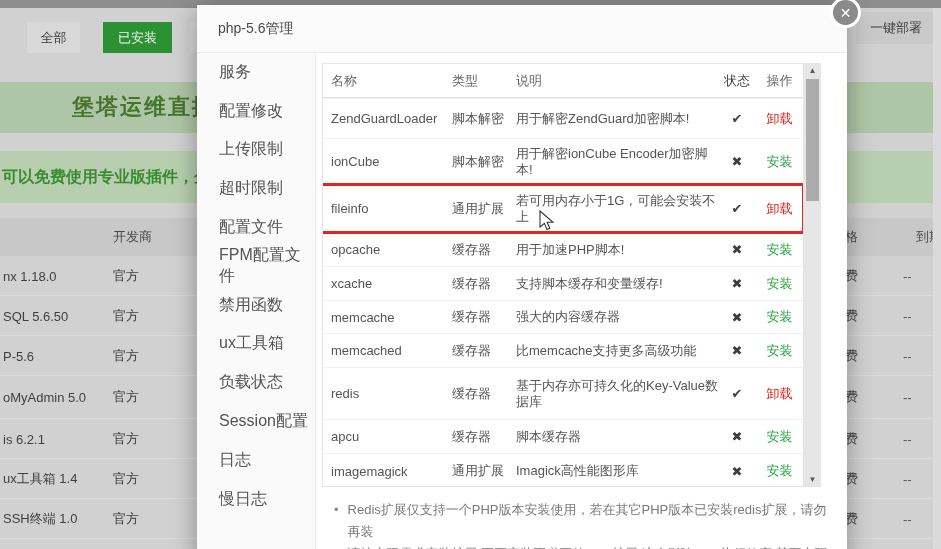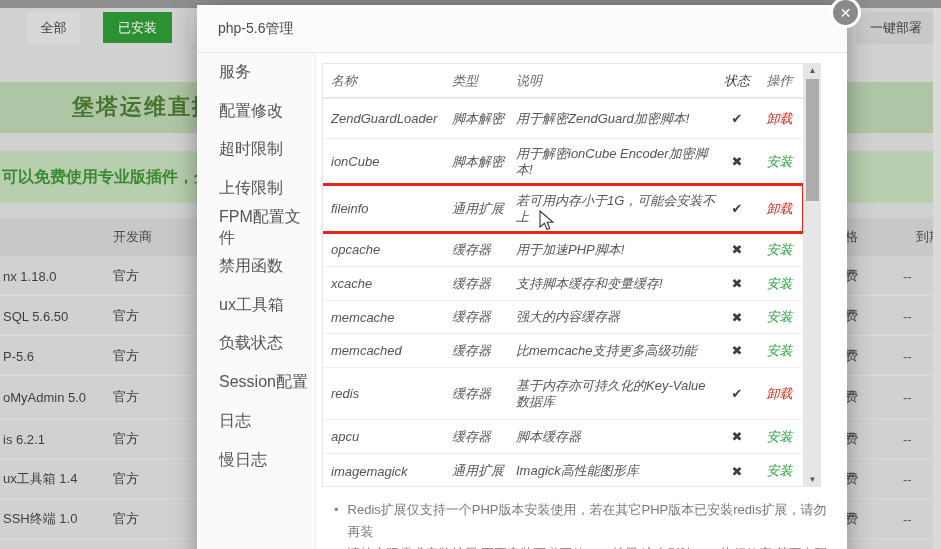--- a/index.html
+++ b/index.html
@@ -6,21 +6,21 @@
   html,body { width:941px; height:549px; overflow:hidden; }
   body {
     font-family:"Liberation Sans","DejaVu Sans",sans-serif;
     background:#d1d1d1; position:relative; color:#444;
   }
   .abs { position:absolute; }
 
   
   .top-strip { left:0; top:0; width:941px; height:8px; background:#8e8e8e; }
   .tb-btn {
-    top:12px; height:31px; display:flex; align-items:center; justify-content:center;
+    top:22px; height:31px; display:flex; align-items:center; justify-content:center;
     font-size:13px; color:#3c3c3c; background:#d8d8d8; cursor:pointer;
   }
   .btn-all { left:27px; width:53px; }
   .btn-installed { left:103px; width:69px; background:#2c9133; color:#eef3ee; }
   .btn-sliver { left:190px; width:8px; }
   .btn-deploy { left:856px; top:12px; width:80px; height:32px; background:#c9c9c9; }
 
   .banner1 { left:0; top:82px; width:941px; height:51px; background:#afc6a6; }
   .banner1-text { left:72px; top:10px; font-size:22px; font-weight:bold; color:#46742e; letter-spacing:2px; position:absolute; }
   .banner2 { left:0; top:151px; width:941px; height:52px; background:#b8cfaf; }
@@ -55,21 +55,21 @@
   }
   .side-item.active { background:#fff; border-top:1px solid #ededed; border-bottom:1px solid #ededed; }
 
   .content { flex:1; padding:10px 8px 0 6px; }
   .table-wrap { display:flex; }
   .ext-table { width:482px; height:424px; border:1px solid #e5e5e5; overflow:hidden; background:#fff; }
   .trow { display:flex; align-items:center; font-size:13px; color:#555; }
   .trow + .trow { border-top:1px solid #f0f0f0; }
   .thead { height:34px; color:#666; border-top:none; }
   .ext-table .thead { border-bottom:1px solid #e2e2e2; }
-  .cell { padding-left:8px;font-style:italic; }
+  .cell { padding-left:8px; }
   .c-name { width:121px; }
   .c-type { width:64px; }
   .c-desc { width:210px; line-height:16px; word-break:break-all; }
   .c-status { width:38px; text-align:center; padding-left:0; font-size:13px; color:#3d3d3d; }
   .c-act { width:47px; text-align:center; padding-left:0; cursor:pointer; }
   .act-red { color:#d1261d; }
   .act-green { color:#23a33b; }
   .hl { position:relative; background:#fff; }
   .red-box { position:absolute; left:-6px; right:-2px; top:-2px; bottom:-2px; border:3px solid #e3261b; z-index:3; pointer-events:none; }
 
@@ -159,22 +159,23 @@
 <div class="abs right-strip"></div>
 
 <div class="modal">
   <div class="modal-header">
     <span>php-5.6管理</span>
   </div>
   <div class="modal-body">
     <div class="side">
       <div class="side-item">服务</div>
       <div class="side-item">配置修改</div>
+      <div class="side-item">上传限制</div>
       <div class="side-item">超时限制</div>
-      <div class="side-item">上传限制</div>
+      <div class="side-item">配置文件</div>
       <div class="side-item">FPM配置文件</div>
       <div class="side-item">禁用函数</div>
       <div class="side-item">ux工具箱</div>
       <div class="side-item">负载状态</div>
       <div class="side-item">Session配置</div>
       <div class="side-item">日志</div>
       <div class="side-item">慢日志</div>
     </div>
 
     <div class="content">

